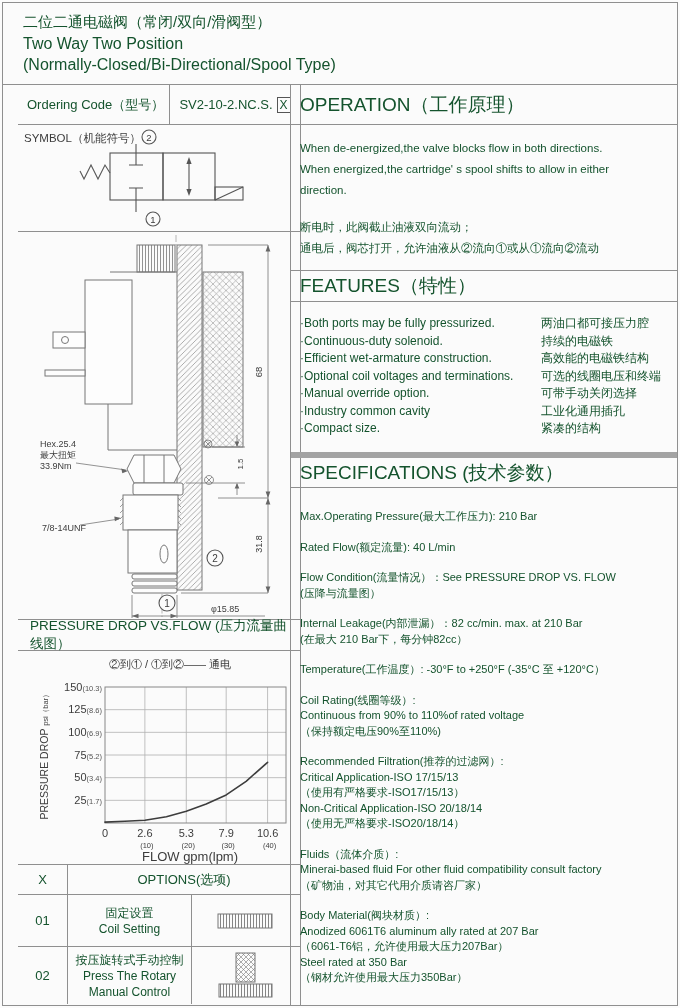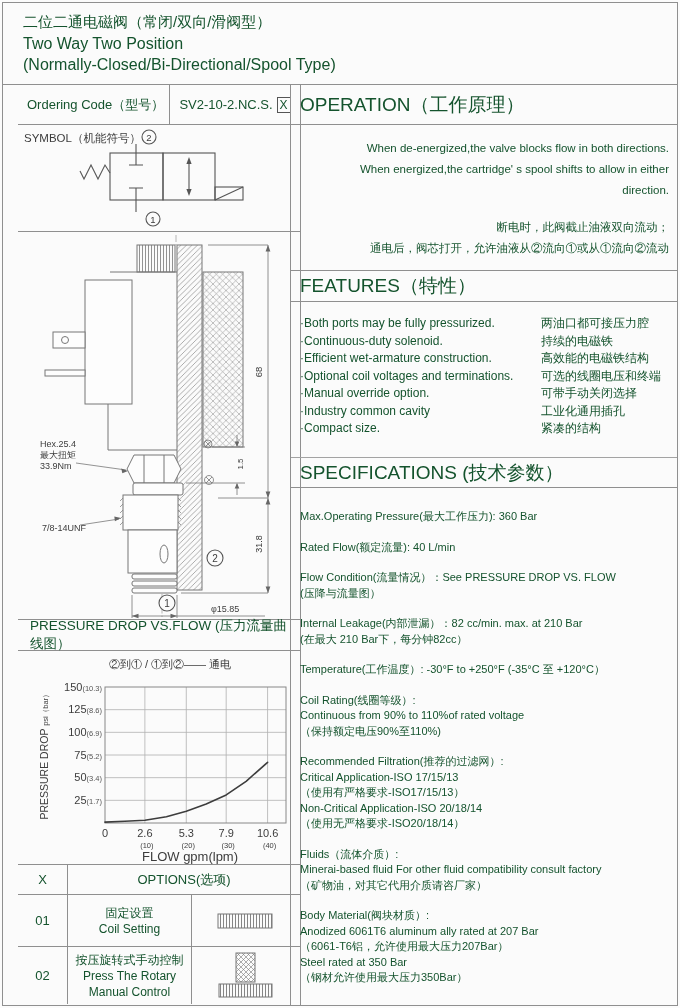--- a/index.html
+++ b/index.html
@@ -29,25 +29,25 @@
   .opt-row{display:flex;border-bottom:1px solid #8f8f8f;box-sizing:border-box;}
   .opt-row.last{border-bottom:none;}
   .opt-code{width:50px;border-right:1px solid #8f8f8f;display:flex;align-items:center;justify-content:center;font-size:13px;box-sizing:border-box;}
   .opt-desc{width:124px;border-right:1px solid #8f8f8f;display:flex;flex-direction:column;align-items:center;justify-content:center;
             font-size:12px;line-height:16px;text-align:center;white-space:pre-line;box-sizing:border-box;}
   .opt-icon{flex:1;display:flex;align-items:center;justify-content:center;}
   
   .sec-header{border-bottom:1px solid #8f8f8f;display:flex;align-items:center;padding-left:9px;font-size:19px;box-sizing:border-box;}
   .op-header{position:absolute;left:0;right:0;top:0;height:40px;}
   .op-text{position:absolute;left:0;right:0;top:40px;height:146px;border-bottom:1px solid #8f8f8f;
-           padding:13px 8px 0 9px;box-sizing:border-box;text-align:right;}
+           padding:13px 8px 0 9px;box-sizing:border-box;}
   .op-en,.op-zh{font-size:11.5px;line-height:21px;white-space:pre-line;}
   .op-en{margin-bottom:16px;}
   .feat-header{position:absolute;left:0;right:0;top:186px;height:31px;text-align:center;}
-  .features-list{position:absolute;left:0;right:0;top:217px;height:156px;border-bottom:1px solid #a3a3a3;
+  .features-list{position:absolute;left:0;right:0;top:217px;height:156px;border-bottom:6px solid #a3a3a3;
                  padding:13px 4px 16px 9px;box-sizing:border-box;}
   .feat-row{display:flex;font-size:12px;line-height:17.5px;}
   .f-en{flex:1;}
   .f-zh{width:132px;}
   .spec-header{position:absolute;left:0;right:0;top:373px;height:30px;}
   .specs-list{position:absolute;left:0;right:0;top:403px;bottom:0;padding:21px 2px 0 9px;box-sizing:border-box;overflow:hidden;}
   .spec-item{font-size:11px;line-height:15.5px;margin-bottom:15px;white-space:pre-line;}
   svg text{fill:#3c3c3c;}
   .dwg-stroke{stroke:#777;fill:none;}
 </style>
@@ -334,21 +334,21 @@
           </div>
           <div class="feat-row">
             <span class="f-en">·Compact size.</span>
             <span class="f-zh">紧凑的结构</span>
           </div>
         </div>
       <div class="sec-header spec-header">
         <span>SPECIFICATIONS (技术参数）</span>
       </div>
       <div class="specs-list" id="specs-list">
-          <div class="spec-item">Max.Operating Pressure(最大工作压力): 360 Bar</div>
+          <div class="spec-item">Max.Operating Pressure(最大工作压力): 210 Bar</div>
           <div class="spec-item">Rated Flow(额定流量): 40 L/min</div>
           <div class="spec-item">Flow Condition(流量情况）：See PRESSURE DROP VS. FLOW
 (压降与流量图）</div>
           <div class="spec-item">Internal Leakage(内部泄漏）：82 cc/min. max. at 210 Bar
 (在最大 210 Bar下，每分钟82cc）</div>
           <div class="spec-item">Temperature(工作温度）: -30°F to +250°F  (-35°C 至 +120°C）</div>
           <div class="spec-item">Coil Rating(线圈等级）:
 Continuous from 90% to 110%of rated voltage
 （保持额定电压90%至110%)</div>
           <div class="spec-item">Recommended Filtration(推荐的过滤网）:

